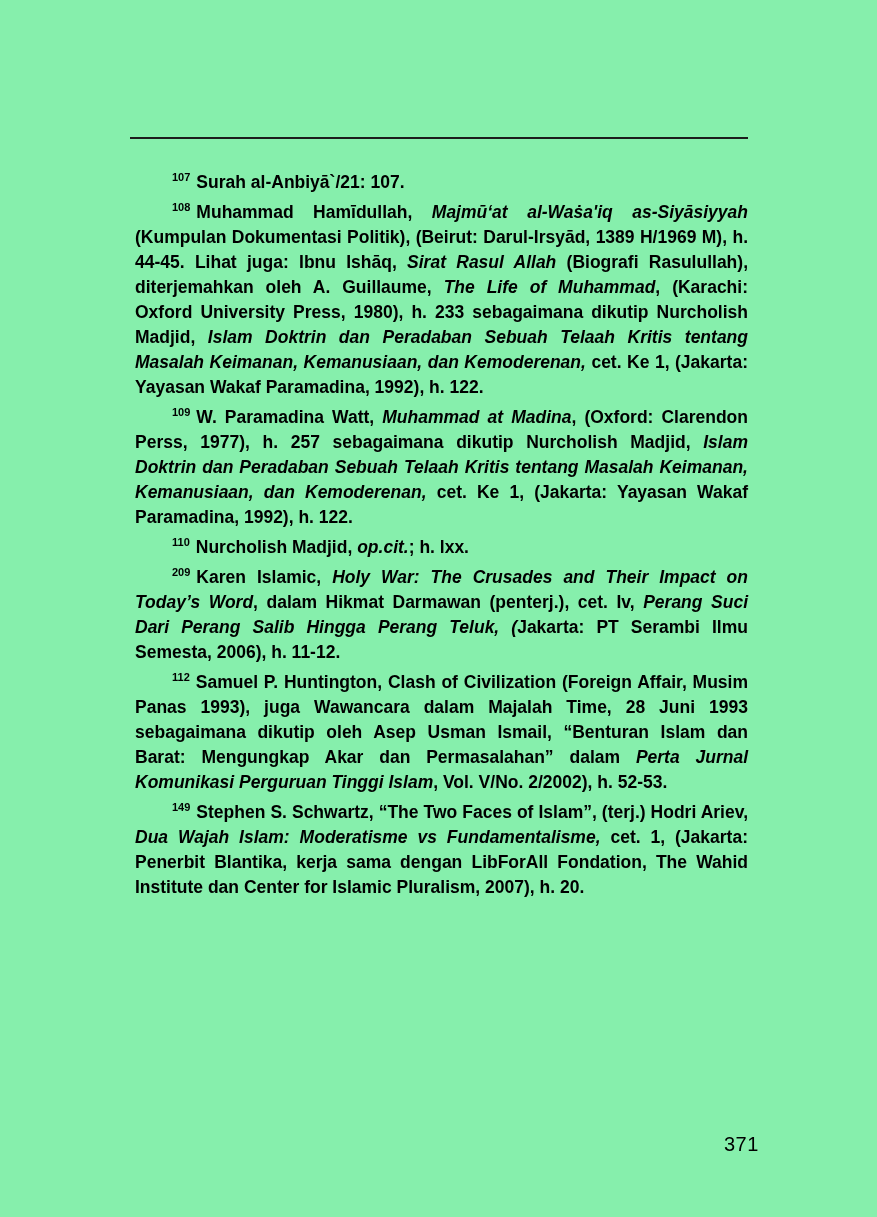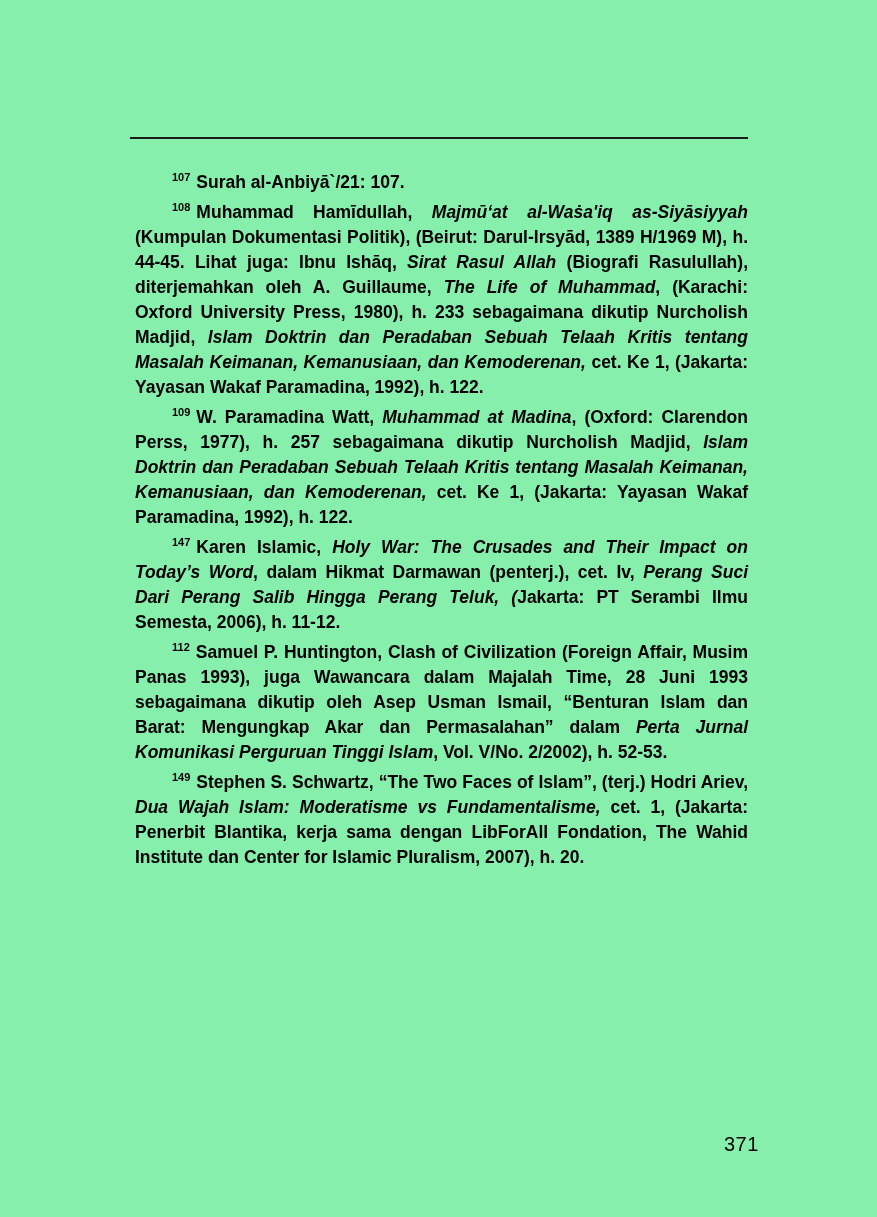--- a/index.html
+++ b/index.html
@@ -58,18 +58,19 @@
 </style>
 </head>
 <body>
 
 <div class="page">
   <div class="top-rule"></div>
   <div class="content">
       <p class="footnote"><span class="fn-num">107</span><span>Surah al-Anbiyā`/21: 107.</span></p>
       <p class="footnote"><span class="fn-num">108</span><span>Muhammad Hamīdullah, </span><i>Majmū‘at al-Waṡa'iq as-Siyāsiyyah</i><span> (Kumpulan Dokumentasi Politik), (Beirut: Darul-Irsyād, 1389 H/1969 M), h. 44-45. Lihat juga: Ibnu Ishāq, </span><i>Sirat Rasul Allah</i><span> (Biografi Rasulullah), diterjemahkan oleh A. Guillaume, </span><i>The Life of Muhammad</i><span>, (Karachi: Oxford University Press, 1980), h. 233 sebagaimana dikutip Nurcholish Madjid, </span><i>Islam Doktrin dan Peradaban Sebuah Telaah Kritis tentang Masalah Keimanan, Kemanusiaan, dan Kemoderenan,</i><span> cet. Ke 1, (Jakarta: Yayasan Wakaf Paramadina, 1992), h. 122.</span></p>
       <p class="footnote"><span class="fn-num">109</span><span>W. Paramadina Watt, </span><i>Muhammad at Madina</i><span>, (Oxford: Clarendon Perss, 1977), h. 257 sebagaimana dikutip Nurcholish Madjid, </span><i>Islam Doktrin dan Peradaban Sebuah Telaah Kritis tentang Masalah Keimanan, Kemanusiaan, dan Kemoderenan,</i><span> cet. Ke 1, (Jakarta: Yayasan Wakaf Paramadina, 1992), h. 122.</span></p>
-      <p class="footnote"><span class="fn-num">147</span><span>Karen Islamic, </span><i>Holy War: The Crusades and Their Impact on Today’s Word</i><span>, dalam Hikmat Darmawan (penterj.), cet. Iv, </span><i>Perang Suci Dari Perang Salib Hingga Perang Teluk, (</i><span>Jakarta: PT Serambi Ilmu Semesta, 2006), h. 11-12.</span></p>
+      <p class="footnote"><span class="fn-num">110</span><span>Nurcholish Madjid, </span><i>op.cit.</i><span>; h. lxx.</span></p>
+      <p class="footnote"><span class="fn-num">209</span><span>Karen Islamic, </span><i>Holy War: The Crusades and Their Impact on Today’s Word</i><span>, dalam Hikmat Darmawan (penterj.), cet. Iv, </span><i>Perang Suci Dari Perang Salib Hingga Perang Teluk, (</i><span>Jakarta: PT Serambi Ilmu Semesta, 2006), h. 11-12.</span></p>
       <p class="footnote"><span class="fn-num">112</span><span>Samuel P. Huntington, Clash of Civilization (Foreign Affair, Musim Panas 1993), juga Wawancara dalam Majalah Time, 28 Juni 1993 sebagaimana dikutip oleh Asep Usman Ismail, “Benturan Islam dan Barat: Mengungkap Akar dan Permasalahan” dalam </span><i>Perta Jurnal Komunikasi Perguruan Tinggi Islam</i><span>, Vol. V/No. 2/2002), h. 52-53.</span></p>
       <p class="footnote"><span class="fn-num">149</span><span>Stephen S. Schwartz, “The Two Faces of Islam”, (terj.) Hodri Ariev, </span><i>Dua Wajah Islam: Moderatisme vs Fundamentalisme,</i><span> cet. 1, (Jakarta: Penerbit Blantika, kerja sama dengan LibForAll Fondation, The Wahid Institute dan Center for Islamic Pluralism, 2007), h. 20.</span></p>
     </div>
   <div class="page-number">371</div>
 </div>
 
 </body></html>

